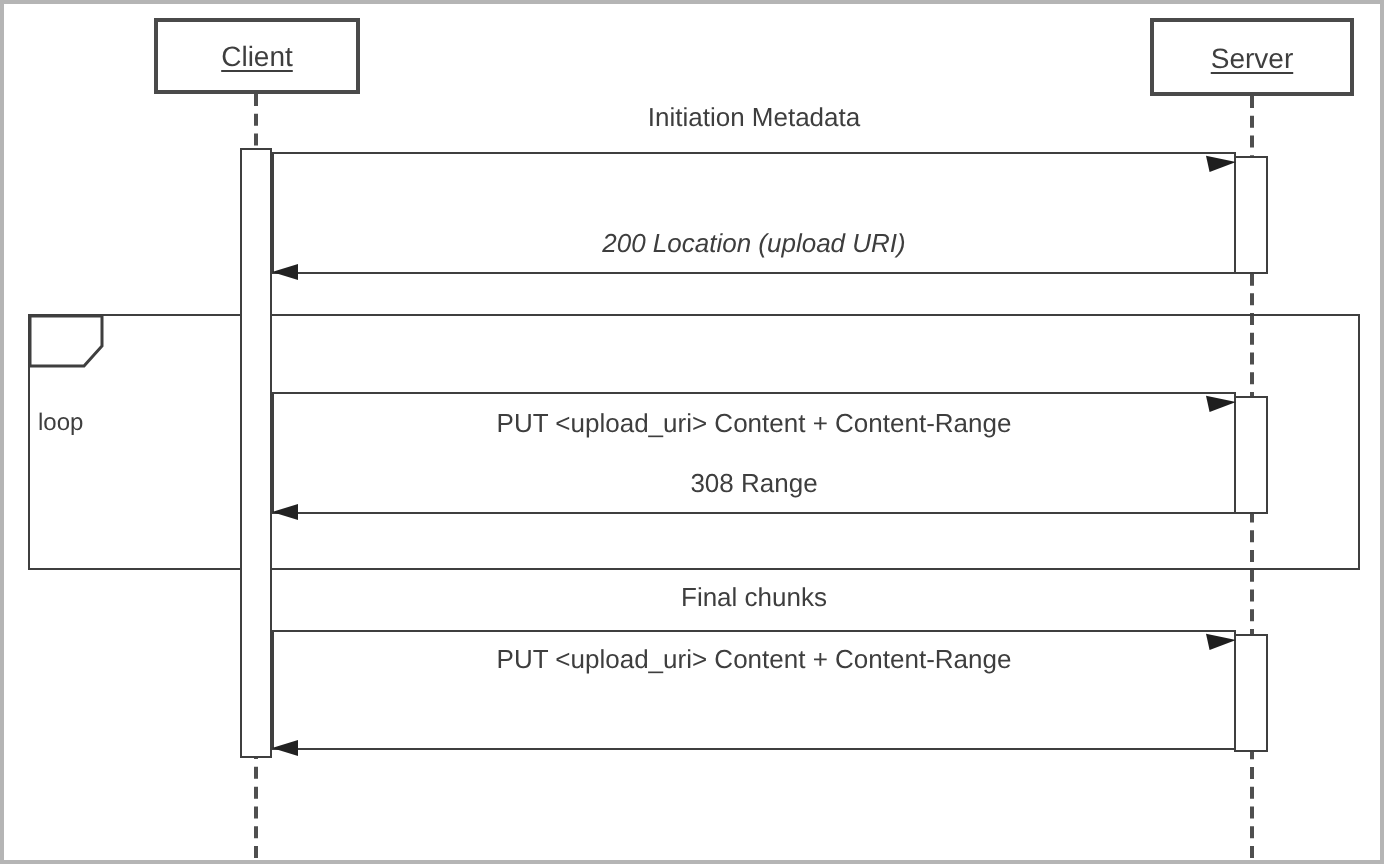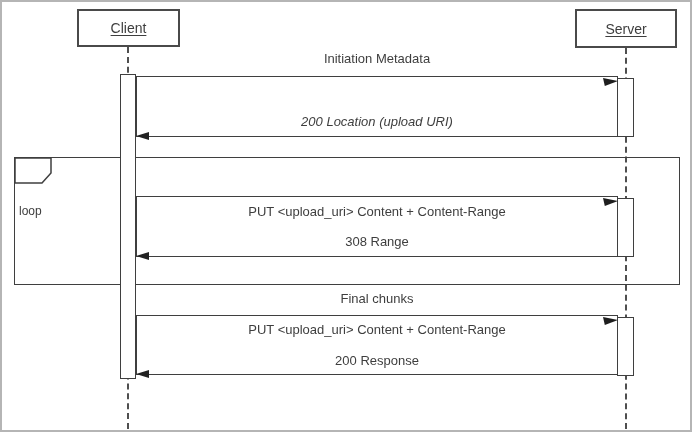--- a/index.html
+++ b/index.html
@@ -104,15 +104,14 @@
   <div class="abs arrow-left" style="left:134px;top:368px;"></div>
 
   <div class="abs lbl" style="top:49px;">Initiation Metadata</div>
   <div class="abs lbl" style="top:112px;font-style:italic;">200 Location (upload URI)</div>
 
   <div class="abs lbl" style="top:202px;">PUT &lt;upload_uri&gt; Content + Content-Range</div>
   <div class="abs lbl" style="top:232px;">308 Range</div>
 
   <div class="abs lbl" style="top:289px;">Final chunks</div>
   <div class="abs lbl" style="top:320px;">PUT &lt;upload_uri&gt; Content + Content-Range</div>
-  <div class="abs lbl" style="top:351px;">200 Response</div>
 
 </div>
 
 </body></html>

